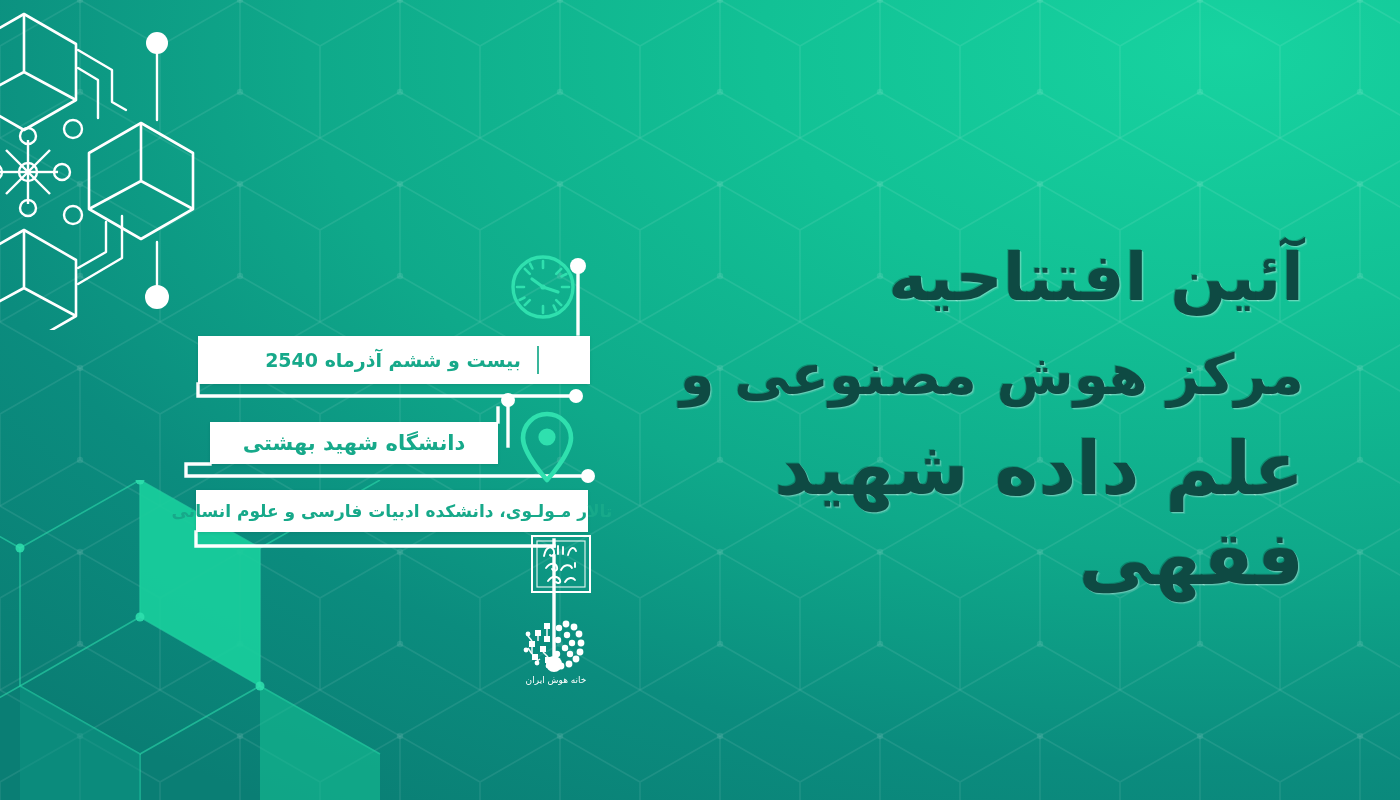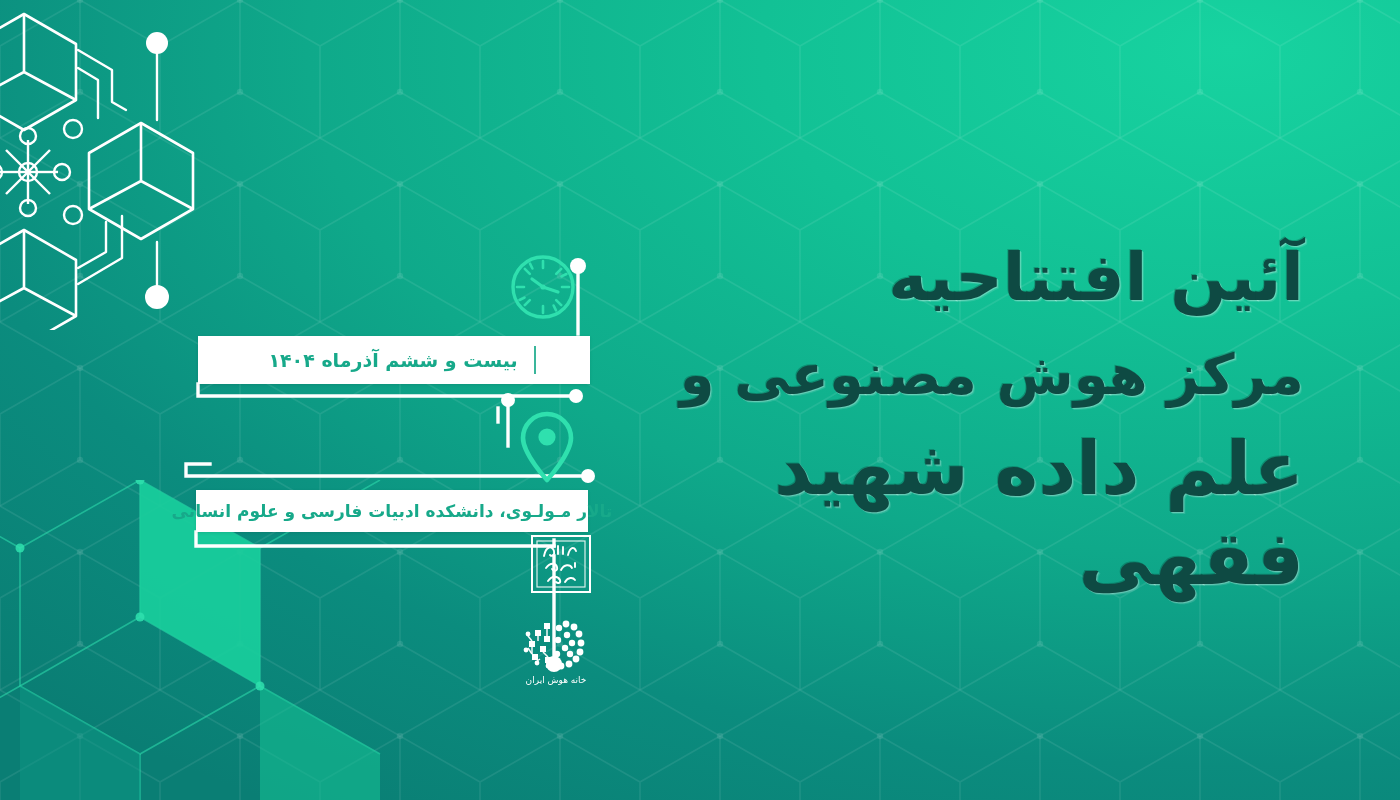--- a/index.html
+++ b/index.html
@@ -227,23 +227,24 @@
 
     <div class="icon-wrap icon-pin">
       <svg viewBox="0 0 62 78" width="62" height="78">
         <path d="M31 6 C17.7 6 7 16.7 7 30 C7 46 31 72 31 72 C31 72 55 46 55 30 C55 16.7 44.3 6 31 6 Z" fill="none" stroke="#2FE0AE" stroke-width="4.6" stroke-linejoin="round"></path>
         <circle cx="31" cy="29" r="8.6" fill="#2FE0AE"></circle>
       </svg>
     </div>
 
     <div class="chip chip-date">
       <span class="divider"></span>
-      <span class="seg">بیست و ششم آذرماه ۱۴۰۴</span>
+      <span class="seg">بیست و ششم آذرماه 2540</span>
     </div>
 
+    <div class="chip chip-univ">دانشگاه شهید بهشتی</div>
 
     <div class="chip chip-venue">تالار مـولـوی، دانشکده ادبیات فارسی و علوم انسانی</div>
 
     <div class="logos">
 
       <svg class="logo-sbu" viewBox="0 0 62 60">
         <rect x="2" y="2" width="58" height="56" fill="none" stroke="#ffffff" stroke-width="2"></rect>
         <rect x="7" y="7" width="48" height="46" fill="none" stroke="#ffffff" stroke-width="1.2" opacity=".85"></rect>
         <g stroke="#ffffff" stroke-width="1.9" fill="none" stroke-linecap="round">
           <path d="M14 22 C16 12 22 11 24 17 C25 21 22 23 20 21"></path>

